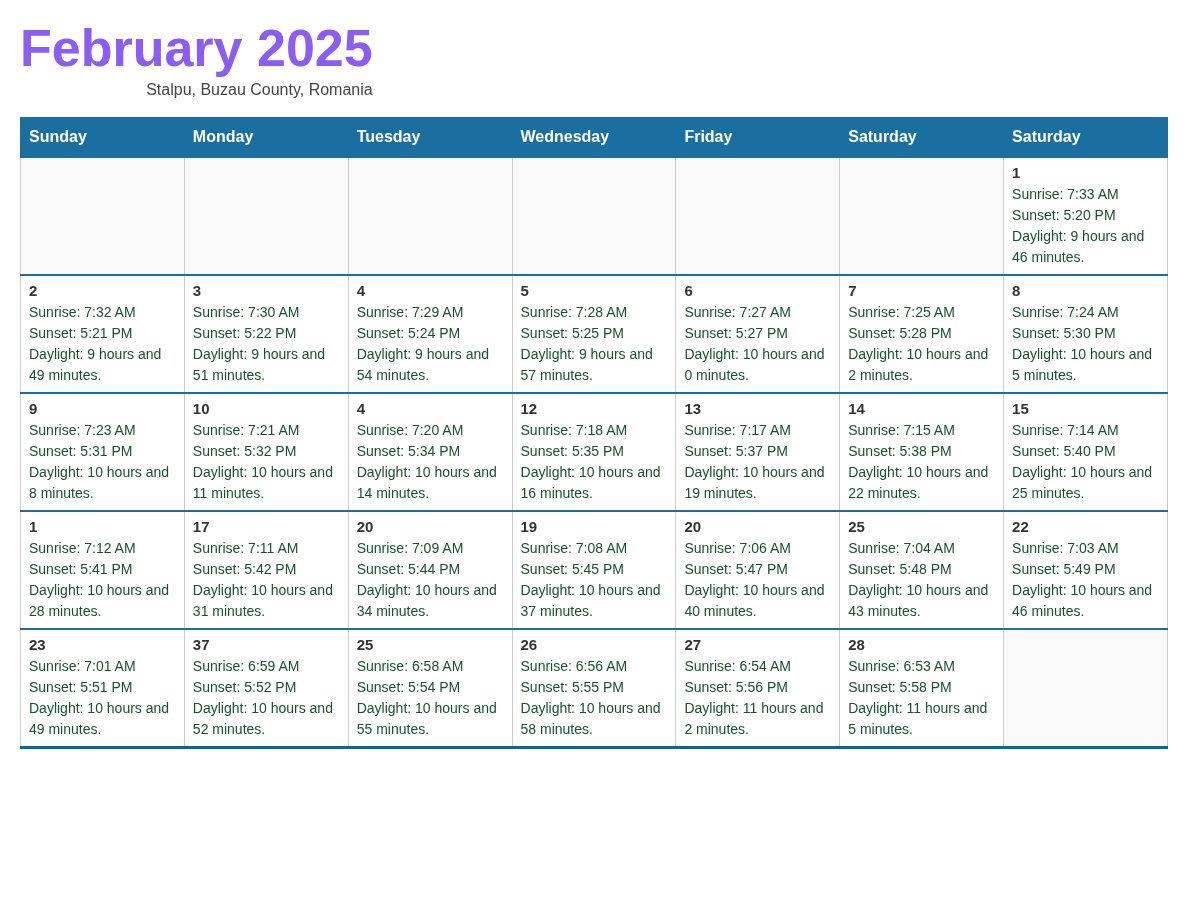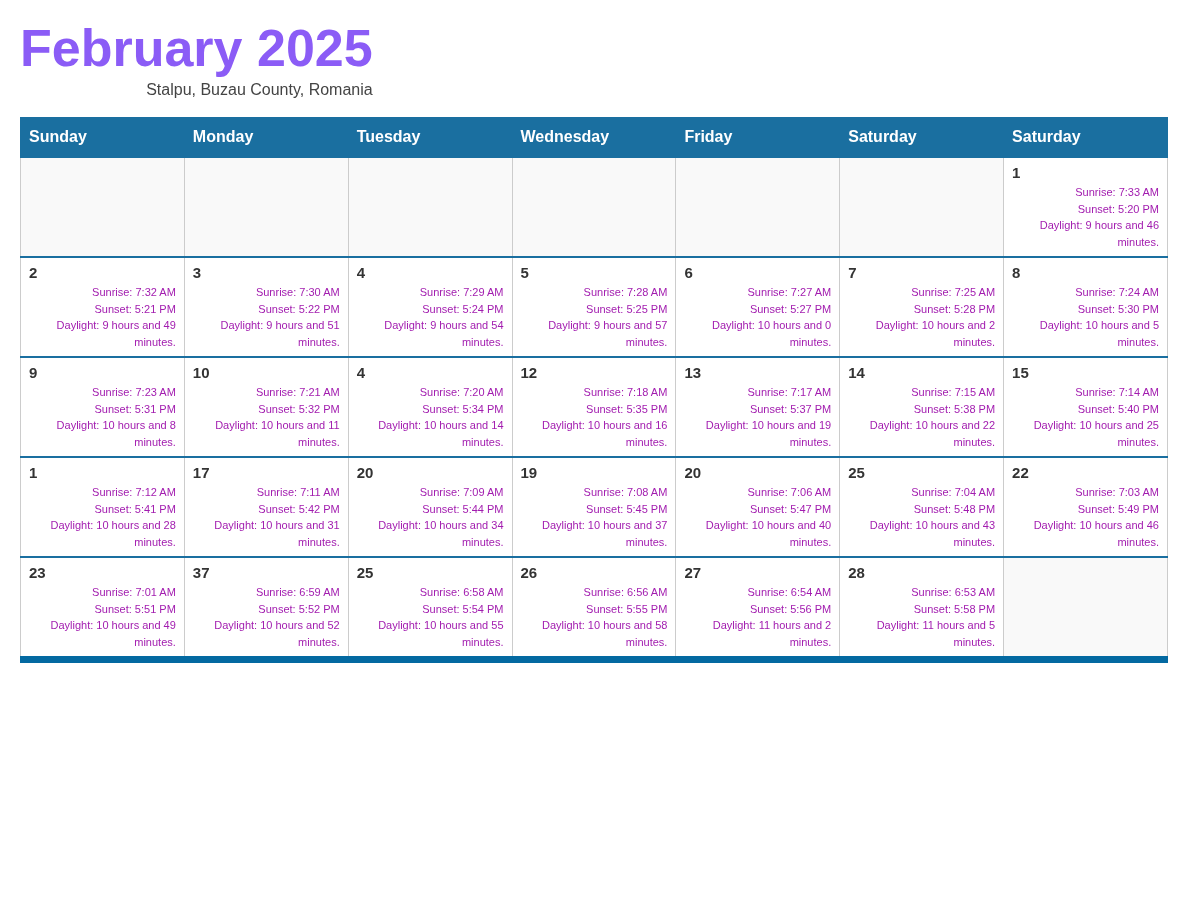--- a/index.html
+++ b/index.html
@@ -82,30 +82,29 @@
     .calendar tr td {
       border-top: 2px solid #1a6fa0;
     }
     .day-number {
       font-size: 15px;
       font-weight: bold;
       display: block;
       margin-bottom: 3px;
     }
     .day-info {
-      font-size: 11px;
+      font-size: 14px;
       line-height: 1.5;
-      color: #a21caf;
-      text-align: right;
+      color: #14532d;
     }
     .empty-cell {
       background: #f9f9f9;
     }
     .last-row td {
-      border-bottom: 7px solid #0369a1;
+      border-bottom: 3px solid #0369a1;
     }
   </style>
 </head>
 <body>
 
 <div class="header-row">
   <div class="title-section">
     <div class="month-title">February 2025</div>
     <div class="location">Stalpu, Buzau County, Romania</div>
   </div>

